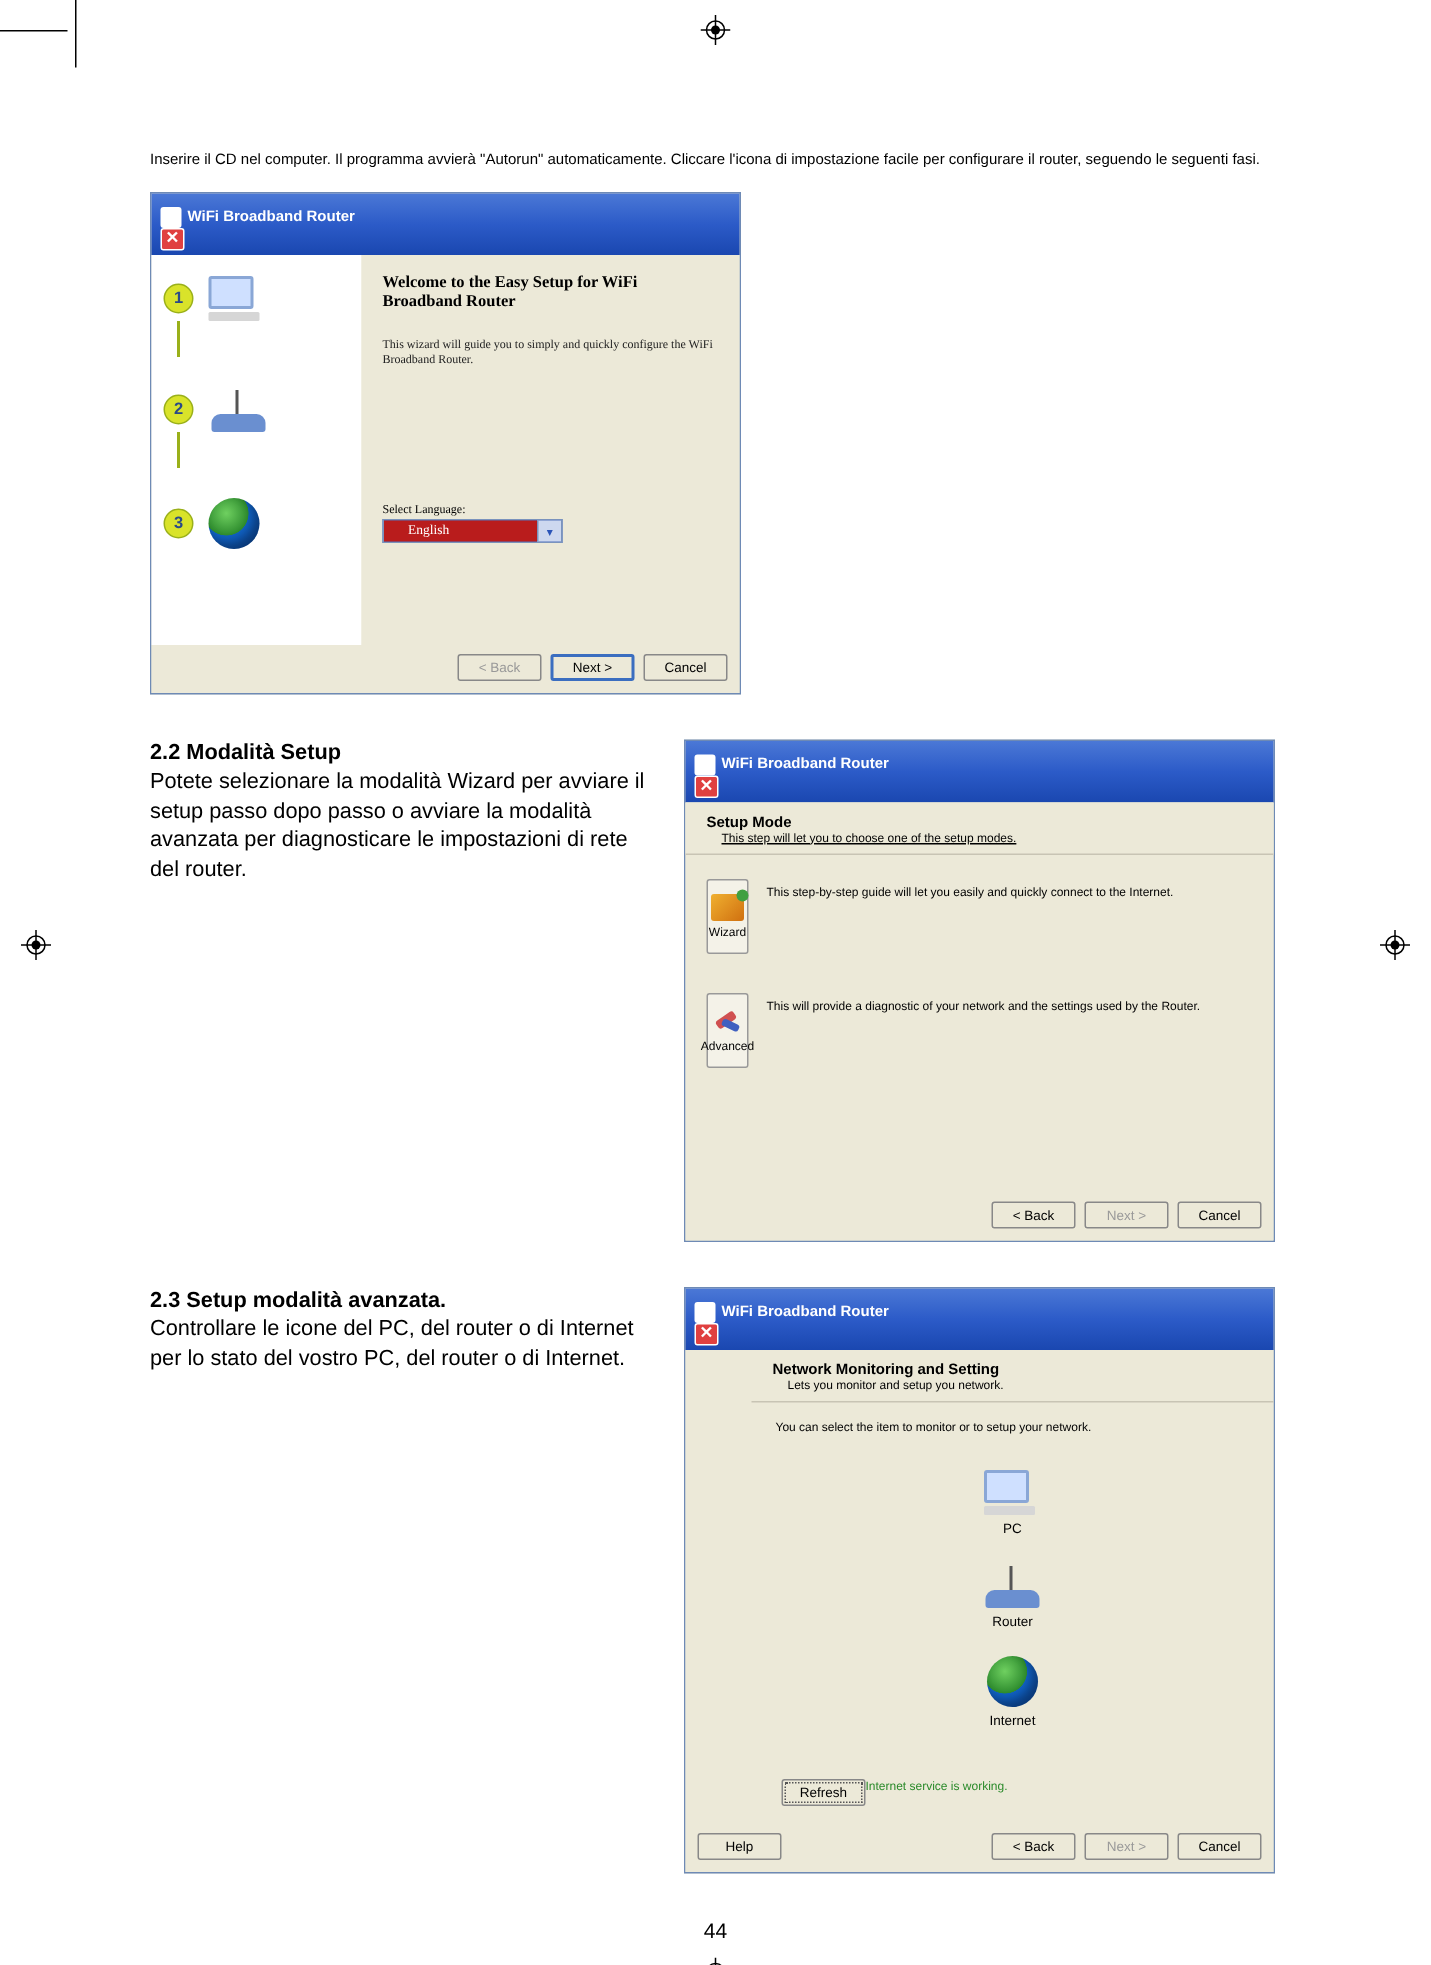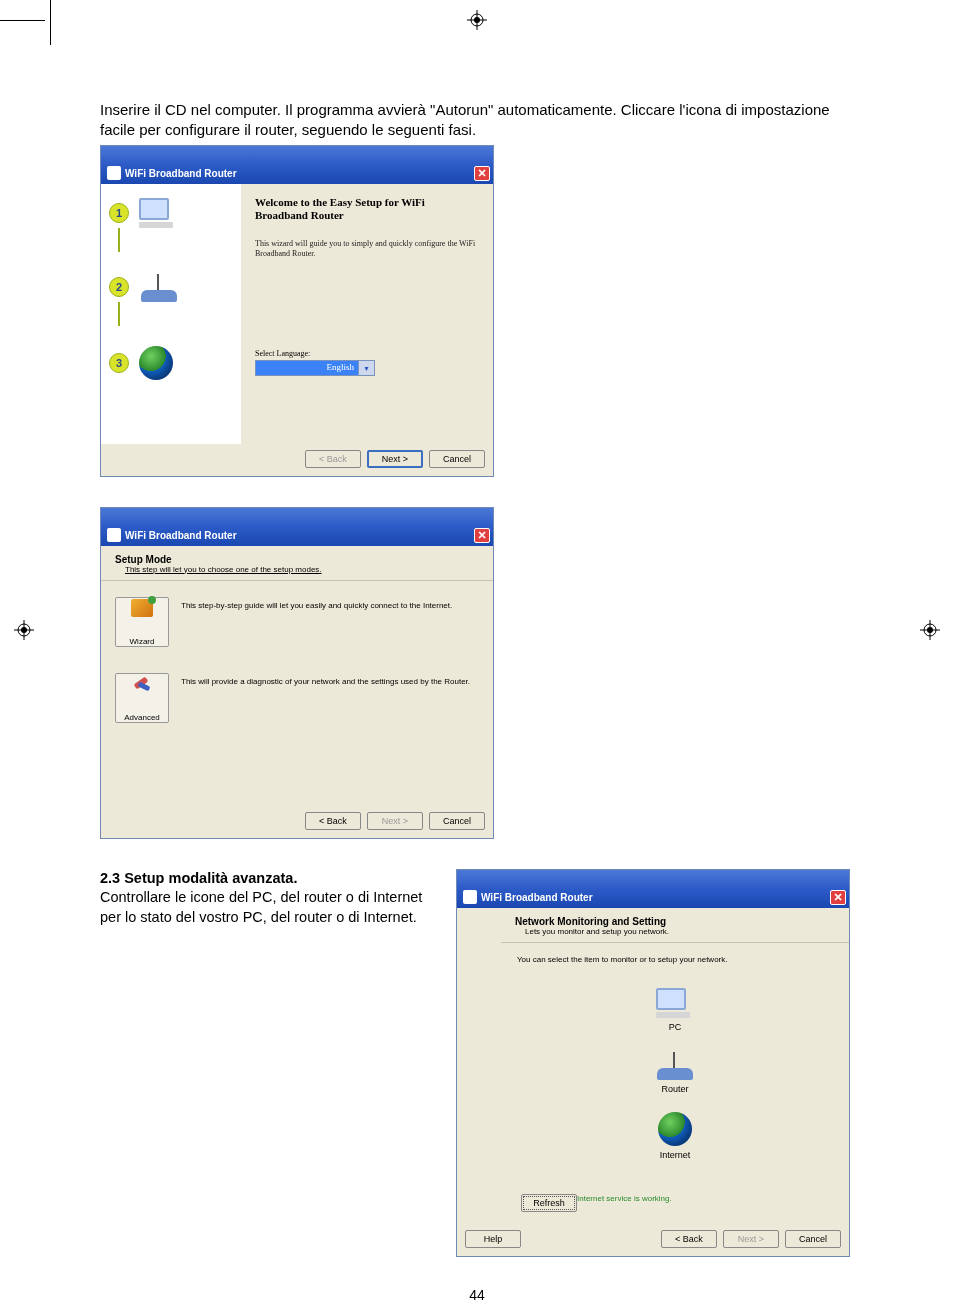--- a/index.html
+++ b/index.html
@@ -33,23 +33,23 @@
     width: 20px; height: 20px;
     display: flex; align-items: center; justify-content: center;
   }
   .reg-mark svg { width: 20px; height: 20px; }
   .reg-top { top: 10px; left: 50%; transform: translateX(-50%); }
   .reg-left { top: 620px; left: 14px; }
   .reg-right { top: 620px; right: 14px; }
   .reg-bottom { bottom: 10px; left: 50%; transform: translateX(-50%); }
 
   .intro {
-    font-size: 15px;
+    font-size: 10px;
     line-height: 1.35;
-    margin-bottom: 4px;
+    margin-bottom: 14px;
   }
 
   .section-row {
     display: flex;
     gap: 16px;
     margin-bottom: 30px;
   }
   .section-text {
     flex: 0 0 340px;
     font-size: 14.5px;
@@ -65,26 +65,27 @@
     width: 394px;
     border: 1px solid #6e8ab5;
     background: #ece9d8;
     font-family: "Tahoma", sans-serif;
     font-size: 9px;
     color: #000;
   }
   .dlg-title {
     background: linear-gradient(180deg,#4b78d6 0%,#2c5bc8 50%,#1a47b0 100%);
     color: #fff;
-    padding: 20px 3px 3px 6px;
+    padding: 9px 3px 3px 6px;
     display: flex;
-    align-items: center;
+    align-items: flex-start;
     justify-content: space-between;
     font-size: 10px;
     font-weight: bold;
+    flex-direction: column;
   }
   .dlg-title-left { display: flex; align-items: center; gap: 4px; }
   .dlg-title-icon {
     width: 14px; height: 14px;
     background: #fff;
     border-radius: 2px;
     display: inline-block;
   }
   .dlg-close {
     width: 16px; height: 15px;
@@ -213,23 +214,22 @@
     display: flex; align-items: stretch;
     width: 120px;
     height: 16px;
     border: 1px solid #7a93bd;
     background: #2a54b8;
     color: #fff;
     font-size: 9px;
   }
   .dlg1-right .lang-select .val {
     flex: 1;
-    padding: 1px 4px;
-    background: #3b82f6;
-    text-align: right;
+    padding: 1px 16px;
+    background: #b91c1c;
   }
   .dlg1-right .lang-select .arrow {
     width: 16px;
     background: #cdd8ef;
     border-left: 1px solid #7a93bd;
     display: flex; align-items: center; justify-content: center;
     color: #2a54b8;
     font-size: 8px;
   }
 
@@ -244,24 +244,24 @@
     border-bottom: 1px solid #c8c4b4;
   }
   .dlg2-header .h1 { font-weight: bold; font-size: 10px; }
   .dlg2-header .h2 { font-size: 8px; margin-left: 10px; text-decoration: underline; }
   .dlg2-main { padding: 16px 14px; }
   .mode-row {
     display: flex; gap: 12px; align-items: flex-start;
     margin-bottom: 26px;
   }
   .mode-btn {
-    width: 54px; height: 50px;
+    width: 28px; height: 50px;
     border: 1px solid #999;
     background: #f4f2e8;
-    display: flex; flex-direction: column; align-items: center; justify-content: space-between;
+    display: flex; flex-direction: column; align-items: center; justify-content: center;
     font-size: 8px;
     gap: 2px;
     border-radius: 2px;
   }
   .mode-btn .ic {
     width: 24px; height: 20px;
     display: flex; align-items: center; justify-content: center;
   }
   .mode-desc { font-size: 8px; line-height: 1.3; flex: 1; padding-top: 4px; }
 
@@ -421,20 +421,24 @@
         <div class="dlg-footer">
           <div class="win-btn disabled">&lt; Back</div>
           <div class="win-btn primary">Next &gt;</div>
           <div class="win-btn">Cancel</div>
         </div>
       </div>
     </div>
   </div>
 
   <div class="section-row">
+    <div class="section-text">
+      <span class="hd">2.2 Modalità Setup</span><br>
+      <span>Potete selezionare la modalità Wizard per avviare il setup passo dopo passo o avviare la modalità avanzata per diagnosticare le impostazioni di rete del router.</span>
+    </div>
     <div class="section-figure">
       <div class="dlg">
         <div class="dlg-title">
           <span class="dlg-title-left">
             <span class="dlg-title-icon"></span>
             <span>WiFi Broadband Router</span>
           </span>
           <span class="dlg-close">✕</span>
         </div>
         <div class="dlg-body dlg2-body">

